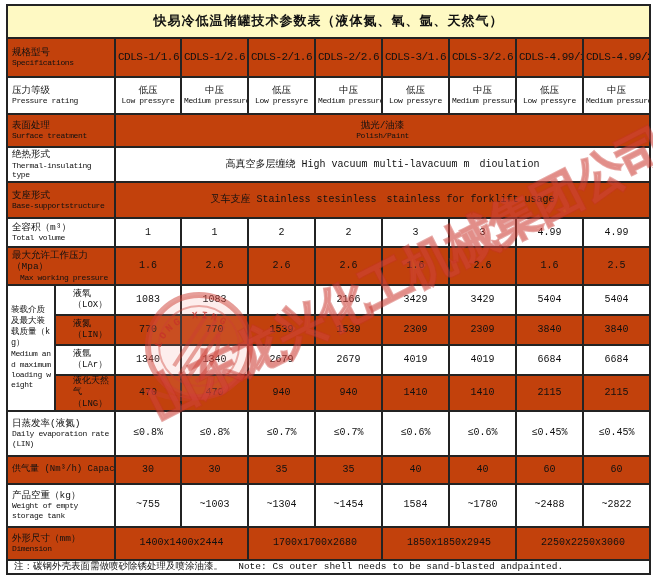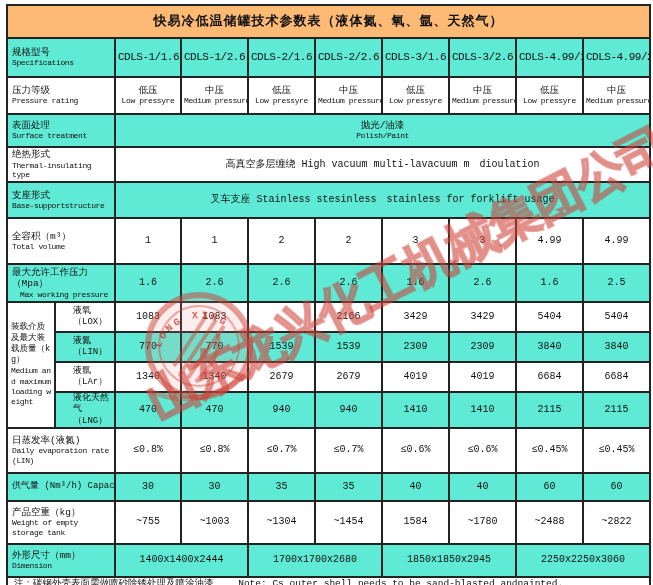--- a/index.html
+++ b/index.html
@@ -8,23 +8,23 @@
     font-family:"Liberation Mono","DejaVu Sans Mono",monospace;color:#111;
   }
   table.spec{
     position:absolute;left:6px;top:4px;width:643px;
     border-collapse:collapse;table-layout:fixed;
   }
   td{
     border:2px solid #232323;padding:0 2px;text-align:center;vertical-align:middle;
     font-size:10px;line-height:1.2;overflow:hidden;background:#fff;
   }
-  tr.peach td{background:#5eead4;}
+  tr.peach td{background:#c2410c;}
   td.wcell{background:#fff;}
-  td.title-cell{font-size:13px;font-weight:bold;letter-spacing:1px;background:#fdba74;}
+  td.title-cell{font-size:13px;font-weight:bold;letter-spacing:1px;background:#fef9c3;}
   td.label{text-align:left;padding-left:4px;}
   .zh{font-size:9.5px;display:block;}
   .en{font-size:8px;letter-spacing:-0.4px;display:block;white-space:nowrap;}
   td.label .zh,td.label .en{text-align:left;white-space:normal;}
   .model{font-size:11px;letter-spacing:-0.5px;white-space:nowrap;}
   td.vlabel{font-size:8.5px;text-align:left;padding-left:3px;line-height:1.3;word-break:break-all;}
   td.sublabel{font-size:9px;text-align:left;padding-left:17px;line-height:1.25;}
   td.note-cell{text-align:left;padding-left:6px;font-size:9.5px;white-space:nowrap;}
   td.span-val{font-size:10px;}
   td.artifact{position:relative;}
@@ -135,21 +135,21 @@
   </tr>
 
   <tr class="peach" style="height:36px">
     <td class="label" colspan="2">
       <span class="zh">支座形式</span>
       <span class="en">Base-supportstructure</span>
     </td>
     <td colspan="8" class="span-val">叉车支座  Stainless stesinless　stainless for forklift usage</td>
   </tr>
 
-  <tr style="height:46px">
+  <tr style="height:29px">
     <td class="label" colspan="2">
       <span class="zh">全容积（m³）</span>
       <span class="en">Total volume</span>
     </td>
     <td>1</td>
     <td>1</td>
     <td>2</td>
     <td>2</td>
     <td>3</td>
     <td>3</td>

